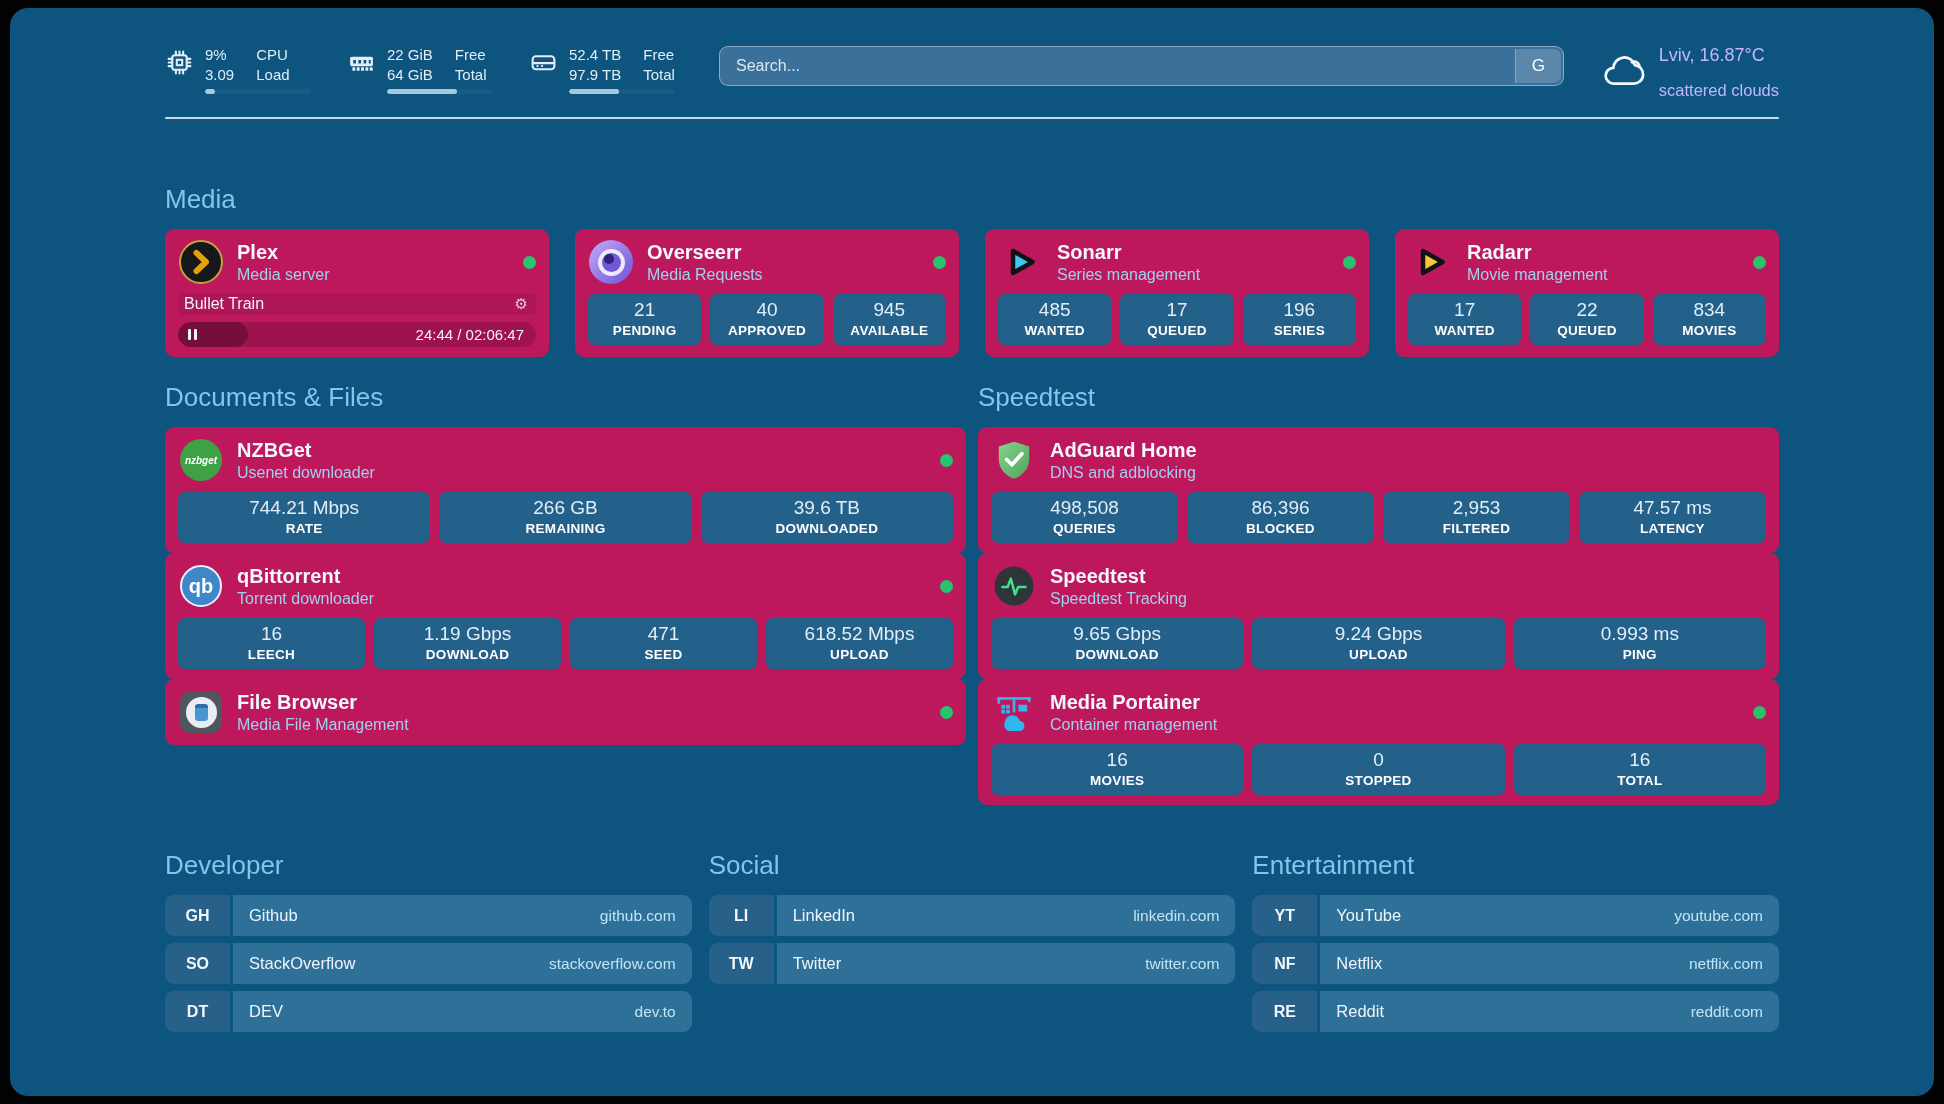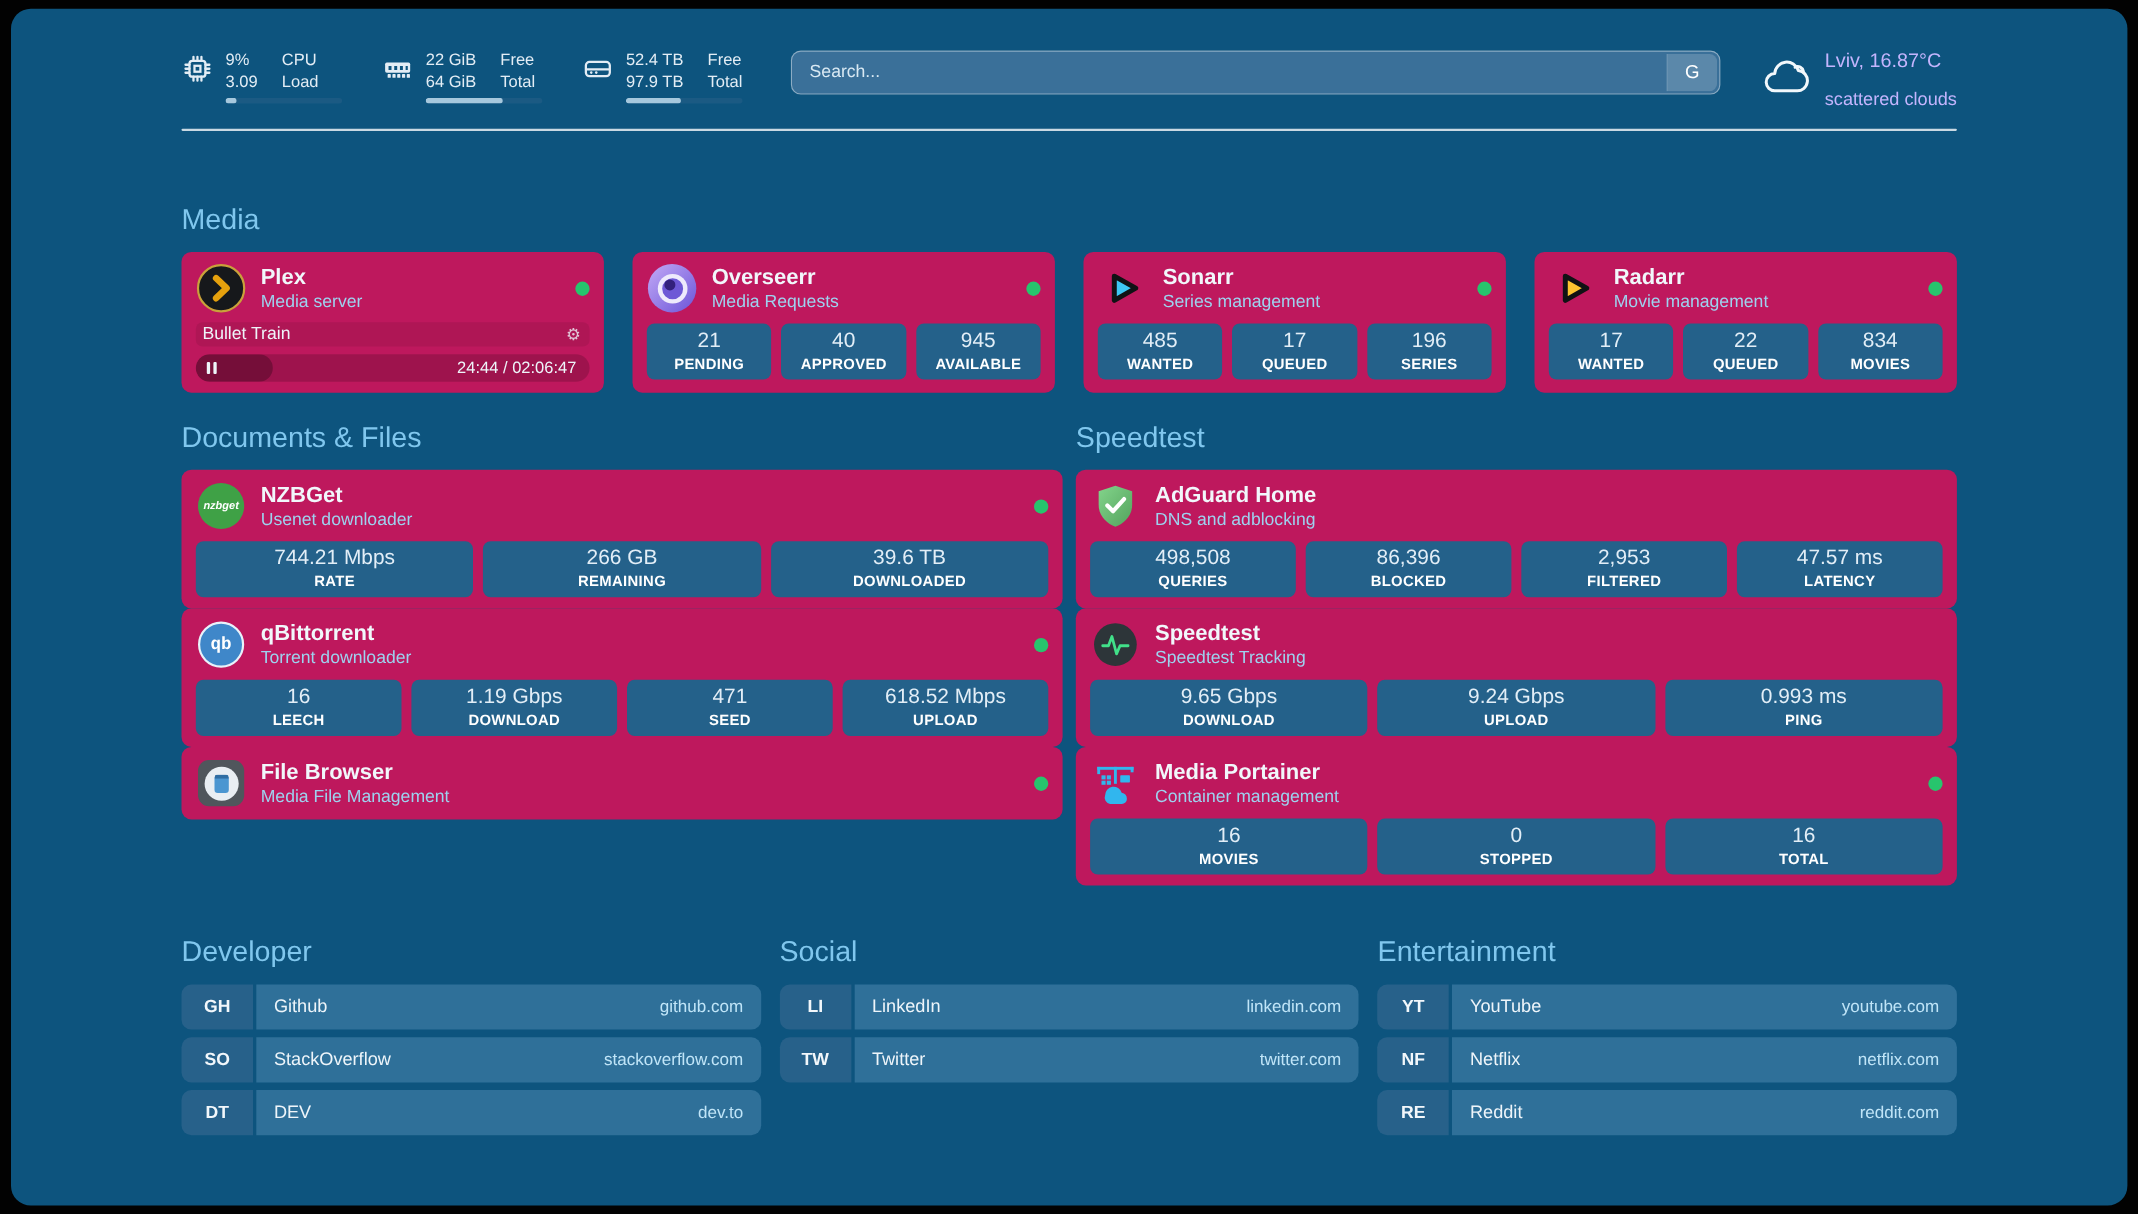--- a/index.html
+++ b/index.html
@@ -54,21 +54,21 @@
   .pbar{width:3px;height:11px;background:#eef5fa;border-radius:1px;}
   .player-time{position:absolute;right:12px;top:0;line-height:25px;font-size:15px;color:#eef5fa;}
 
   
   .app-icon{width:46px;height:46px;flex:0 0 auto;display:flex;align-items:center;justify-content:center;position:relative;}
   .ic-plex{width:44px;height:44px;border-radius:50%;background:#16181b;border:2px solid #c9a13a;display:flex;align-items:center;justify-content:center;}
   .ic-overseerr{width:44px;height:44px;border-radius:50%;background:linear-gradient(135deg,#c3aaf6 0%,#6b54d8 100%);display:flex;align-items:center;justify-content:center;}
   .ic-overseerr .eye{width:27px;height:27px;border-radius:50%;background:#6e58d6;border:4px solid rgba(248,246,255,.92);position:relative;}
   .ic-overseerr .pupil{position:absolute;left:2px;top:1px;width:10px;height:10px;border-radius:50%;background:#33217c;}
   .ic-nzbget{width:42px;height:42px;border-radius:50%;background:#3fa146;display:flex;align-items:center;justify-content:center;color:#fff;font-size:10px;font-weight:700;font-style:italic;}
-  .ic-qb{width:42px;height:42px;border-radius:50%;background:#3f87c9;border:2.5px solid #e9f2fa;display:flex;align-items:center;justify-content:center;color:#fff;font-size:16px;font-weight:700;font-family:Liberation Mono, monospace;}
+  .ic-qb{width:42px;height:42px;border-radius:50%;background:#3f87c9;border:2.5px solid #e9f2fa;display:flex;align-items:center;justify-content:center;color:#fff;font-size:20px;font-weight:700;}
   .ic-fb{width:42px;height:42px;border-radius:10px;background:#50565c;display:flex;align-items:center;justify-content:center;}
   .ic-fb .disc{width:31px;height:31px;border-radius:50%;background:#e9eef3;display:flex;align-items:center;justify-content:center;}
   .ic-fb .sheet{width:13px;height:17px;border-radius:3px;background:#4b96d1;border-top:4px solid #2f6da3;}
 
   
   .bm-grid{display:grid;grid-template-columns:repeat(3,1fr);gap:17px;margin-top:44px;align-items:start;}
   .bm-list{display:flex;flex-direction:column;gap:7px;}
   .bm-row{display:flex;gap:3px;height:41px;cursor:pointer;}
   .bm-abbr{width:65px;background:#27618a;border-radius:9px 0 0 9px;display:flex;align-items:center;justify-content:center;font-weight:700;font-size:16px;color:#f2f7fb;flex:0 0 auto;}
   .bm-body{flex:1;background:#2f7099;border-radius:0 9px 9px 0;display:flex;align-items:center;justify-content:space-between;padding:0 16px;min-width:0;}

